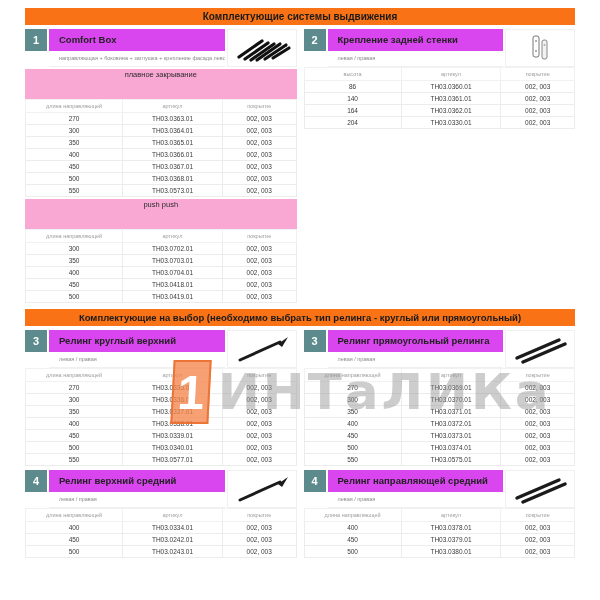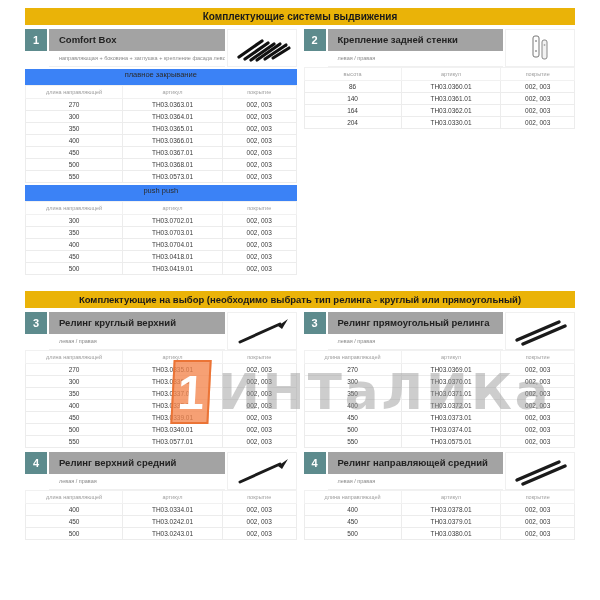--- a/index.html
+++ b/index.html
@@ -2,46 +2,46 @@
 <html><head>
 <meta charset="utf-8">
 <style>
   html,body{margin:0;padding:0;}
   body{
     width:600px;height:600px;background:#ffffff;position:relative;overflow:hidden;
     font-family:"Liberation Sans","DejaVu Sans",sans-serif;
   }
   .content{position:absolute;left:25px;top:8px;width:550px;}
   .banner{
-    background:#eab308;height:17px;line-height:17px;text-align:center;
+    background:#f97316;height:17px;line-height:17px;text-align:center;
     font-weight:bold;font-size:10px;color:#1a1a1a;
   }
-  .banner.second{font-size:9.5px;margin-top:16px;}
+  .banner.second{font-size:9.5px;margin-top:6px;}
   .grid-row{display:flex;gap:7px;margin-top:4px;align-items:flex-start;}
   .sec{flex:1;min-width:0;}
   .sec-head{display:flex;align-items:flex-start;}
   .badge{
     width:22px;height:22px;background:#5d8b8d;color:#ffffff;font-weight:bold;
     font-size:11px;display:flex;align-items:center;justify-content:center;flex:none;
   }
   .head-mid{flex:1;margin-left:2px;min-width:0;}
   .title-bar{
-    height:22px;line-height:22px;background:#a3a3a3;font-weight:bold;font-size:9.5px;
+    height:22px;line-height:22px;background:#d946ef;font-weight:bold;font-size:9.5px;
     color:#222;padding-left:10px;white-space:nowrap;overflow:hidden;
   }
   .subtitle{
     height:15px;line-height:15px;font-size:5.5px;color:#8a8a8a;padding-left:10px;
     border-bottom:1px solid #f0f0f0;white-space:nowrap;overflow:hidden;
   }
   .icon-box{
     width:68px;height:36px;margin-left:2px;border:1px solid #f0f0f0;background:#fff;
     display:flex;align-items:center;justify-content:center;flex:none;
   }
   .band{
-    margin-top:2px;background:#3b82f6;height:16px;line-height:12px;text-align:center;
+    margin-top:2px;background:#f9a8d4;height:30px;line-height:12px;text-align:center;
     font-size:7.5px;color:#2b2b2b;
   }
   table.tbl{width:100%;border-collapse:collapse;table-layout:fixed;}
   table.tbl td{text-align:center;overflow:hidden;white-space:nowrap;}
   table.tbl td:nth-child(1){width:36%;}
   table.tbl td:nth-child(2){width:37%;}
   table.tbl td:nth-child(3){width:27%;}
   td.hc{
     height:10px;font-size:5.5px;color:#9d9d9d;border:1px solid #f1f1f1;background:#fff;
   }

